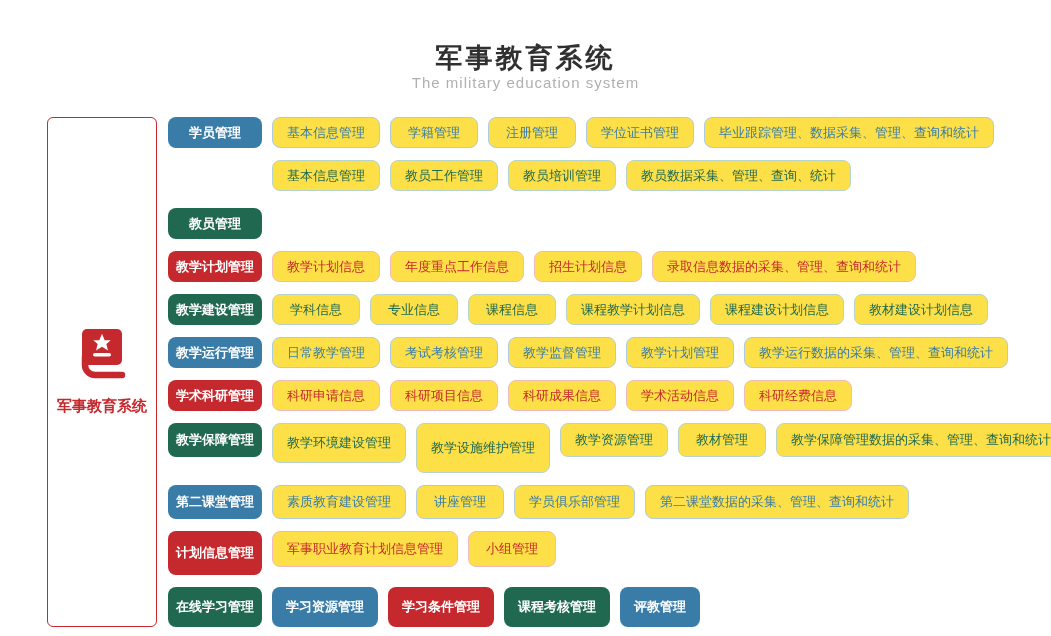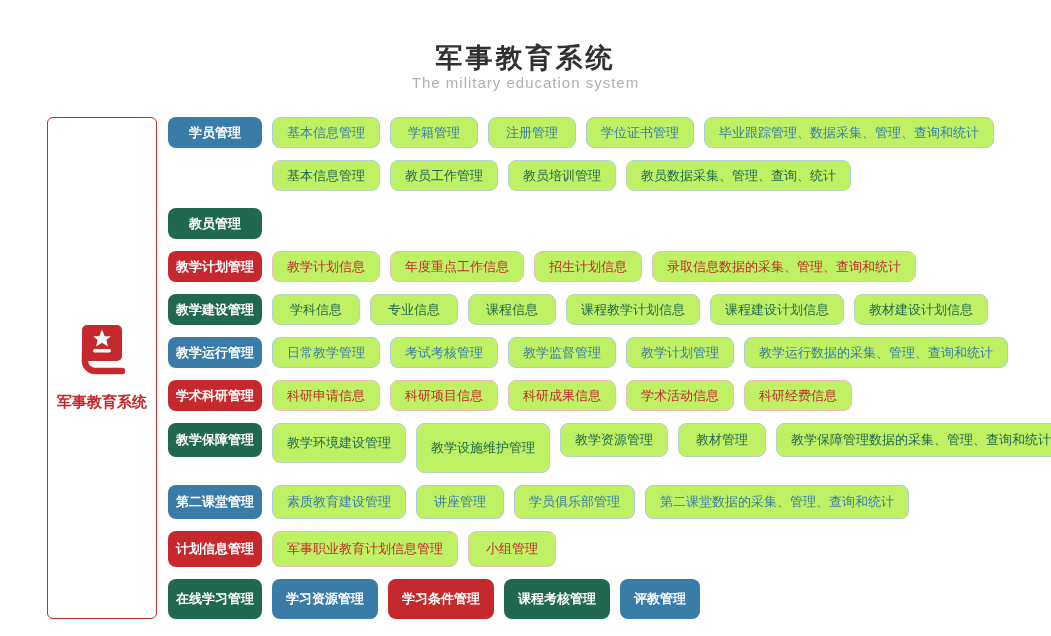--- a/index.html
+++ b/index.html
@@ -36,21 +36,21 @@
   .rows{ display:flex; flex-direction:column; gap:12px; }
   .row{ display:flex; gap:10px; align-items:stretch; }
   .lines{ display:flex; flex-direction:column; gap:12px; }
   .line{ display:flex; gap:10px; }
   .btn{
     display:flex; align-items:center; justify-content:center;
     border-radius:8px; font-size:13px; padding:0 14px;
     box-sizing:border-box; white-space:nowrap; cursor:pointer;
   }
   .btn.solid{ color:#fff; font-weight:bold; border:none; }
-  .btn.outline{ background:#bef264; border:1px solid; min-width:88px; }
+  .btn.outline{ background:#fde047; border:1px solid; min-width:88px; }
   .category{ flex:0 0 94px; width:94px; padding:0 4px; }
   .blue.solid{ background:var(--blue); }
   .green.solid{ background:var(--green); }
   .red.solid{ background:var(--red); }
   .blue.outline{ color:var(--blue); border-color:var(--blue_light); }
   .green.outline{ color:var(--green); border-color:var(--green_light); }
   .red.outline{ color:var(--red); border-color:var(--red_light); }
 </style>
 </head>
 <body>
@@ -165,21 +165,21 @@
           <div class="lines">
             <div class="line">
               <div class="btn outline blue" style="height: 34px;">素质教育建设管理</div>
               <div class="btn outline blue" style="height: 34px;">讲座管理</div>
               <div class="btn outline blue" style="height: 34px;">学员俱乐部管理</div>
               <div class="btn outline blue" style="height: 34px;">第二课堂数据的采集、管理、查询和统计</div>
             </div>
           </div>
         </div>
         <div class="row">
-          <div class="btn solid category red" style="height: 36px;">计划信息管理</div>
+          <div class="btn solid category red" style="height: 44px;">计划信息管理</div>
           <div class="lines">
             <div class="line">
               <div class="btn outline red" style="height: 36px;">军事职业教育计划信息管理</div>
               <div class="btn outline red" style="height: 36px;">小组管理</div>
             </div>
           </div>
         </div>
         <div class="row">
           <div class="btn solid category green" style="height: 40px;">在线学习管理</div>
           <div class="lines">

